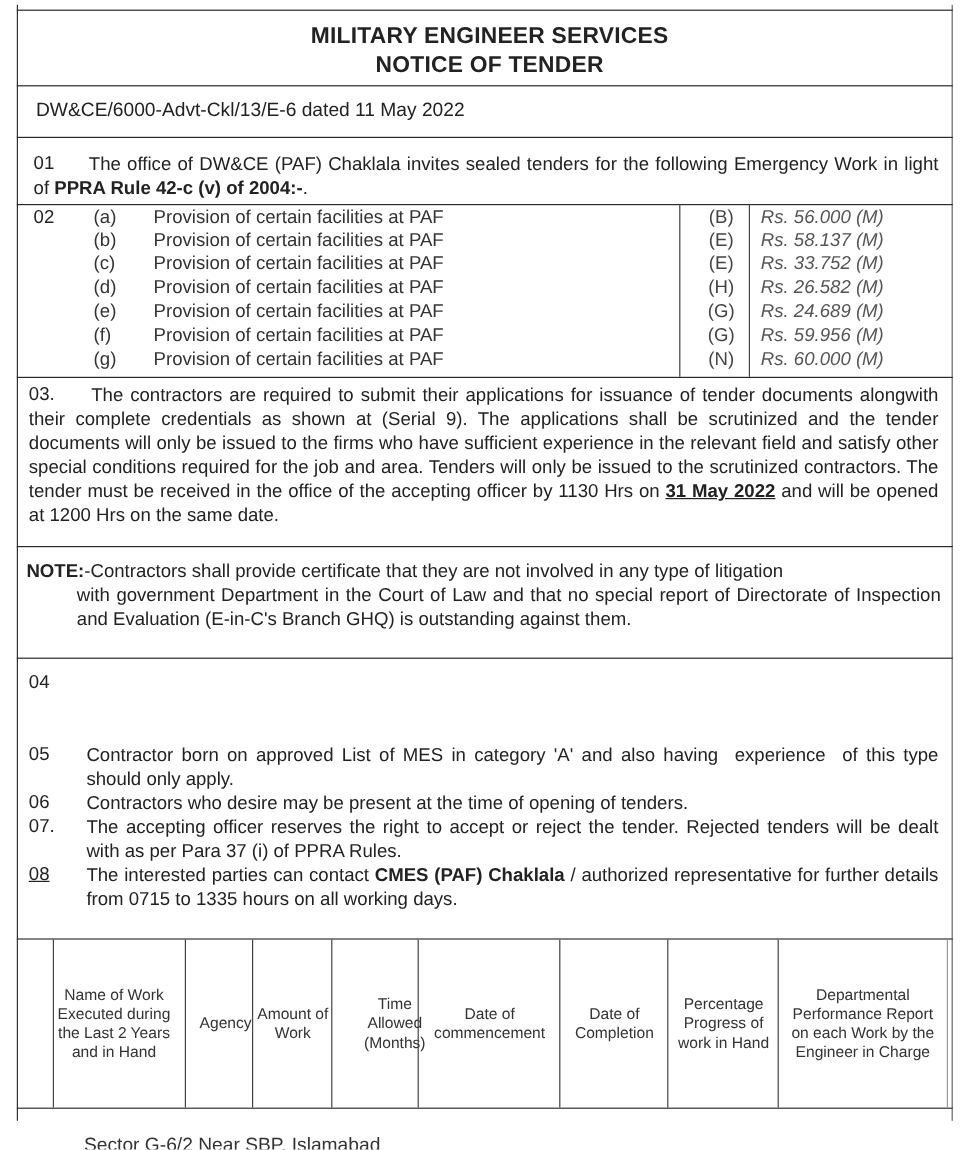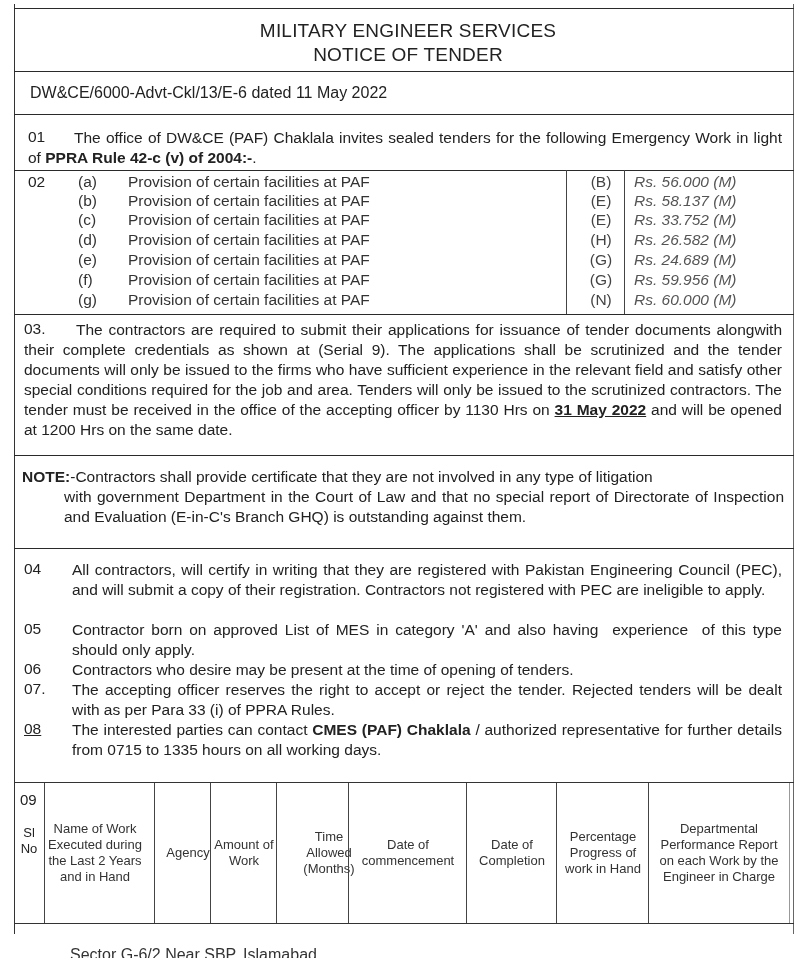--- a/index.html
+++ b/index.html
@@ -6,21 +6,21 @@
   body {
     width: 800px; height: 958px; overflow: hidden; position: relative;
     font-family: "Liberation Sans", sans-serif; color: #1a1a1a;
   }
   .page { position: absolute; left: 0; top: 0; width: 800px; height: 958px; }
   .frame {
     position: absolute; left: 14px; right: 6px; top: 4px; bottom: 24px;
     border-left: 1px solid #333; border-right: 1px solid #666;
   }
   .hr { position: absolute; left: 14px; right: 6px; height: 0; border-top: 1.5px solid #2a2a2a; }
-  .title { position: absolute; left: 16px; right: 0; text-align: center; font-weight: normal; font-size: 19px; letter-spacing: 0.2px; color: #222; }
+  .title { position: absolute; left: 16px; right: 0; text-align: center; font-weight: bold; font-size: 19px; letter-spacing: 0.2px; color: #222; }
   .ref { position: absolute; left: 30px; top: 84px; font-size: 16px; color: #222; }
   .para { position: absolute; font-size: 15.5px; line-height: 20px; color: #222; }
   .just { text-align: justify; text-align-last: left; }
   .num { position: absolute; font-size: 15.5px; color: #222; }
   b { font-weight: bold; }
   u { text-decoration: underline; }
 
   
   .s02-row { position: absolute; left: 0; height: 19px; font-size: 15.5px; color: #333; }
   .s02-letter { position: absolute; left: 78px; width: 30px; }
@@ -106,39 +106,34 @@
 
   <div class="num" style="left:24px; top:320px;">03.</div>
   <div class="para just" style="left:24px; top:320px; width:758px; text-indent:52px;"><span>The contractors are required to submit their applications for issuance of tender documents alongwith their complete credentials as shown at (Serial 9). The applications shall be scrutinized and the tender documents will only be issued to the firms who have sufficient experience in the relevant field and satisfy other special conditions required for the job and area. Tenders will only be issued to the scrutinized contractors. The tender must be received in the office of the accepting officer by 1130 Hrs on </span><b><u>31 May 2022</u></b><span> and will be opened at 1200 Hrs on the same date.</span></div>
 
   <div class="para" style="left:22px; top:467px; width:762px;">
     <div class="just"><b>NOTE:</b><span>-Contractors shall provide certificate that they are not involved in any type of litigation</span></div>
     <div class="just" style="padding-left:42px;">with government Department in the Court of Law and that no special report of Directorate of Inspection and Evaluation (E-in-C's Branch GHQ) is outstanding against them.</div>
   </div>
 
   <div class="num" style="left:24px; top:560px;">04</div>
-  <div class="para just" style="left:72px; top:560px; width:710px;">All contractors, will certify in writing that they are registered with Pakistan Engineering Council (PEC), and will submit a copy of their registration. Contractors not registered with PEC are ineligible to apply.</div>
 
   <div class="num" style="left:24px; top:620px;">05</div>
   <div class="para just" style="left:72px; top:620px; width:710px; white-space:pre-wrap;">Contractor born on approved List of MES in category 'A' and also having  experience  of this type should only apply.</div>
 
   <div class="num" style="left:24px; top:660px;">06</div>
   <div class="para" style="left:72px; top:660px; width:710px;">Contractors who desire may be present at the time of opening of tenders.</div>
 
   <div class="num" style="left:24px; top:680px;">07.</div>
-  <div class="para just" style="left:72px; top:680px; width:710px;">The accepting officer reserves the right to accept or reject the tender. Rejected tenders will be dealt with as per Para 33 (i) of PPRA Rules.</div>
+  <div class="para just" style="left:72px; top:680px; width:710px;">The accepting officer reserves the right to accept or reject the tender. Rejected tenders will be dealt with as per Para 37 (i) of PPRA Rules.</div>
 
   <div class="num" style="left:24px; top:720px;text-decoration:underline;">08</div>
   <div class="para just" style="left:72px; top:720px; width:710px;"><span>The interested parties can contact </span><b>CMES (PAF) Chaklala</b><span> / authorized representative for further details from 0715 to 1335 hours on all working days.</span></div>
 
   <div class="t09">
-    <div class="t09-sl">
-      <div style="position:absolute; left:6px; top:8px; font-size:15px;">09</div>
-      <div style="position:absolute; left:0; width:30px; top:42px; text-align:center; line-height:16px;">Sl No</div>
-    </div>
     <div class="t09-col" style="left:30px; width:100px;">
         <span>Name of Work Executed during the Last 2 Years and in Hand</span>
       </div>
     <div class="t09-col" style="left:112px; width:66px;margin-left:28px;">
         <span>Agency</span>
       </div>
     <div class="t09-col" style="left:196px; width:66px;">
         <span>Amount of Work</span>
       </div>
     <div class="t09-col" style="left:262px; width:72px;padding-left:16px;">

